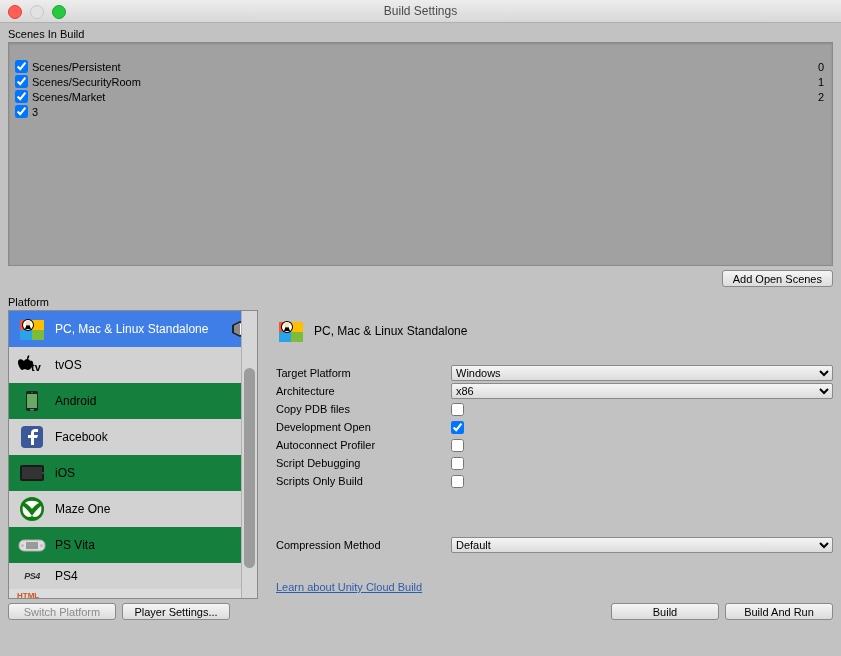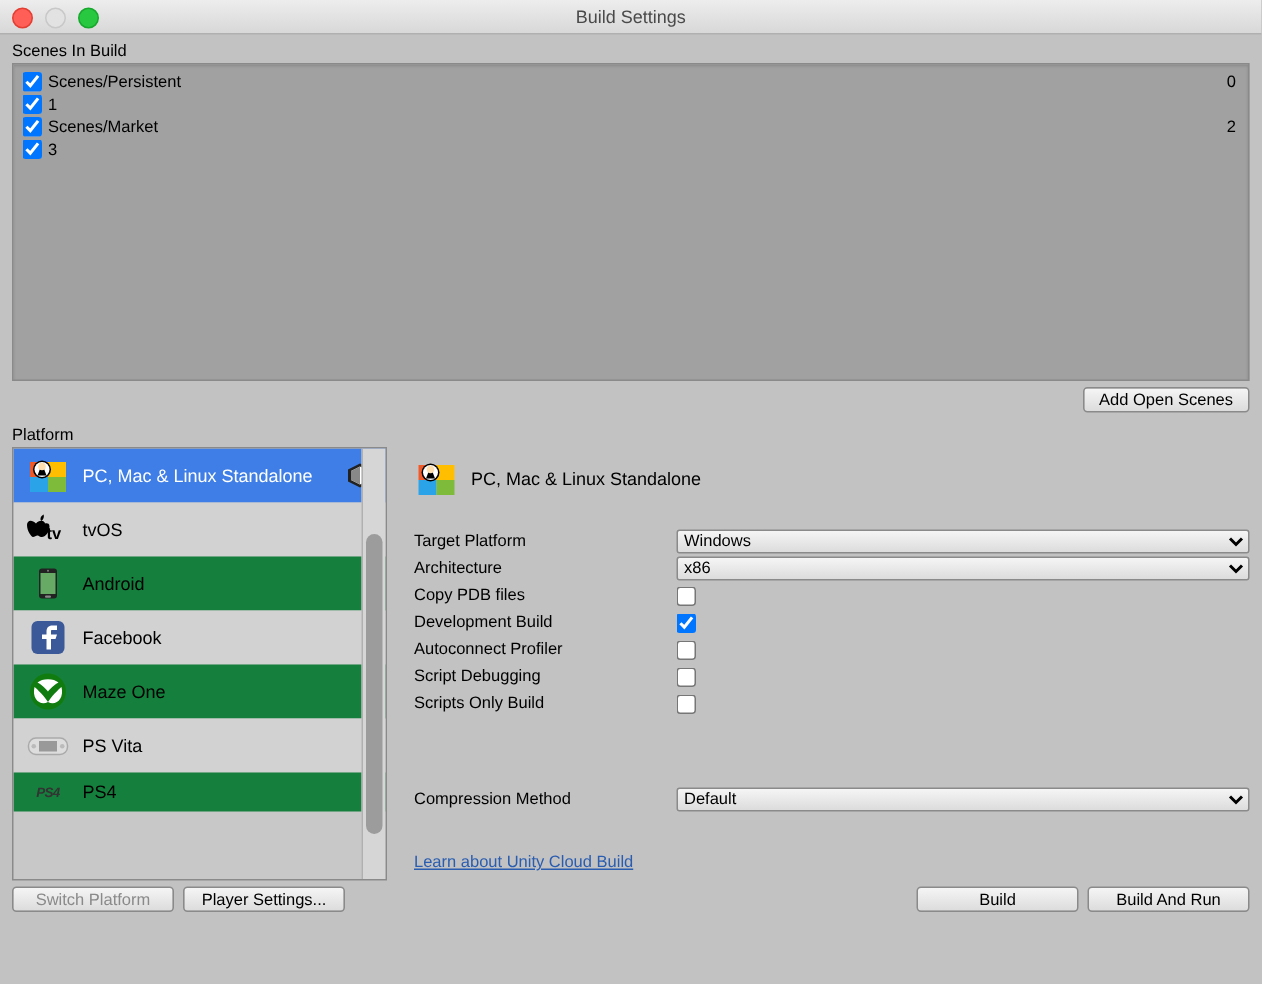--- a/index.html
+++ b/index.html
@@ -6,21 +6,21 @@
   .titlebar{height:22px;background:linear-gradient(#ededed,#d8d8d8);border-bottom:1px solid #b0b0b0;position:relative;display:flex;align-items:center;justify-content:center;}
   .traffic{position:absolute;left:8px;top:5px;display:flex;gap:8px;}
   .traffic span{width:12px;height:12px;border-radius:50%;display:inline-block;}
   .tl-red{background:#ff5f57;border:0.5px solid #e33e32;}
   .tl-yellow{background:#e2e2e2;border:0.5px solid #c8c8c8;}
   .tl-green{background:#28c840;border:0.5px solid #17a82d;}
   .title{font-size:12px;color:#4a4a4a;}
 
   .panel-label{font-weight:normal;padding:5px 8px 2px 8px;font-size:11px;}
 
-  .scenes-box{margin:0 8px;height:206px;border:1px solid #8a8a8a;background:#a1a1a1;box-shadow:inset 0 1px 2px rgba(0,0,0,.15);padding-top:4px;}
+  .scenes-box{margin:0 8px;height:206px;border:1px solid #8a8a8a;background:#a1a1a1;box-shadow:inset 0 1px 2px rgba(0,0,0,.15);padding-top:16px;}
   .scene-row{display:flex;align-items:center;height:15px;padding:0 6px;}
   .scene-row input[type=checkbox]{margin:0 4px 0 0;}
   .scene-name{flex:1;font-size:11px;color:#000;}
   .scene-idx{color:#000;font-size:11px;padding-right:2px;}
 
   .row-btns-right{display:flex;justify-content:flex-end;padding:4px 8px;}
   .btn{background:linear-gradient(#f5f5f5,#dcdcdc);border:1px solid #8a8a8a;border-radius:3px;padding:2px 10px;font-size:11px;height:17px;line-height:13px;cursor:default;}
   .btn[disabled]{color:#8a8a8a;}
 
   .lower{display:flex;padding:0 8px;}
@@ -67,20 +67,21 @@
 
 <div class="panel-label">Scenes In Build</div>
 <div class="scenes-box">
   <div class="scene-row">
     <input type="checkbox" checked="" style="">
     <span class="scene-name">Scenes/Persistent</span>
     <span class="scene-idx">0</span>
   </div>
   <div class="scene-row">
     <input type="checkbox" checked="" style="">
+    <span class="scene-name">Scenes/SecurityRoom</span>
     <span class="scene-idx">1</span>
   </div>
   <div class="scene-row">
     <input type="checkbox" checked="" style="">
     <span class="scene-name">Scenes/Market</span>
     <span class="scene-idx">2</span>
   </div>
   <div class="scene-row">
     <input type="checkbox" checked="" style="">
     <span class="scene-idx">3</span>
@@ -142,20 +143,30 @@
       <div class="plat-item">
         <span class="icon">
           <svg width="30" height="30" viewBox="0 0 30 30">
               <rect x="4" y="4" width="22" height="22" rx="4" fill="#3b5998"></rect>
               <path d="M18 10h3V7h-3c-2 0-4 1-4 4v2h-3v3h3v7h3v-7h3l1-3h-4v-2c0-1 0-1 1-1z" fill="#fff"></path>
             </svg>
         </span>
         <span class="pl-label">Facebook</span>
       </div>
 
+      <div class="plat-item">
+        <span class="icon">
+          <svg width="30" height="30" viewBox="0 0 30 30">
+              <rect x="3" y="7" width="24" height="16" rx="2" fill="#1a1a1a"></rect>
+              <rect x="5" y="9" width="20" height="12" fill="#333"></rect>
+              <circle cx="26" cy="15" r="1" fill="#555"></circle>
+            </svg>
+        </span>
+        <span class="pl-label">iOS</span>
+      </div>
 
       <div class="plat-item">
         <span class="icon">
           <svg width="30" height="30" viewBox="0 0 30 30">
               <circle cx="15" cy="15" r="12" fill="#107c10"></circle>
               <path d="M8 9c4 2 7 6 7 6s3-4 7-6c-3-3-11-3-14 0zm-2 3c0 0 5 4 9 10-5 3-11-2-9-10zm18 0c2 8-4 13-9 10 4-6 9-10 9-10z" fill="#fff"></path>
             </svg>
         </span>
         <span class="pl-label">Maze One</span>
       </div>
@@ -172,20 +183,23 @@
         <span class="pl-label">PS Vita</span>
       </div>
 
       <div class="plat-item" style="height:26px">
         <span class="icon" style="width:30px">
           <span style="font-size:9px;font-style:italic;font-weight:bold;letter-spacing:-0.5px;color:#333">PS4</span>
         </span>
         <span class="pl-label">PS4</span>
       </div>
 
+      <div class="plat-html">
+        <span>HTML</span>
+      </div>
 
       <div class="plat-scroll">
         <div style="flex:1"></div>
         <div class="thumb" style="height:200px;margin-bottom:30px"></div>
       </div>
     </div>
   </div>
 
   <div class="settings-col">
     <div class="settings-header">
@@ -210,21 +224,21 @@
     </div>
     <div class="opt-row">
       <span class="ol">Architecture</span>
       <select><option>x86</option></select>
     </div>
     <div class="opt-row">
       <span class="ol">Copy PDB files</span>
       <input type="checkbox" style="">
     </div>
     <div class="opt-row">
-      <span class="ol">Development Build</span>
+      <span class="ol">Development Open</span>
       <input type="checkbox" checked="" style="">
     </div>
     <div class="opt-row">
       <span class="ol">Autoconnect Profiler</span>
       <input type="checkbox" style="">
     </div>
     <div class="opt-row">
       <span class="ol">Script Debugging</span>
       <input type="checkbox" style="">
     </div>

